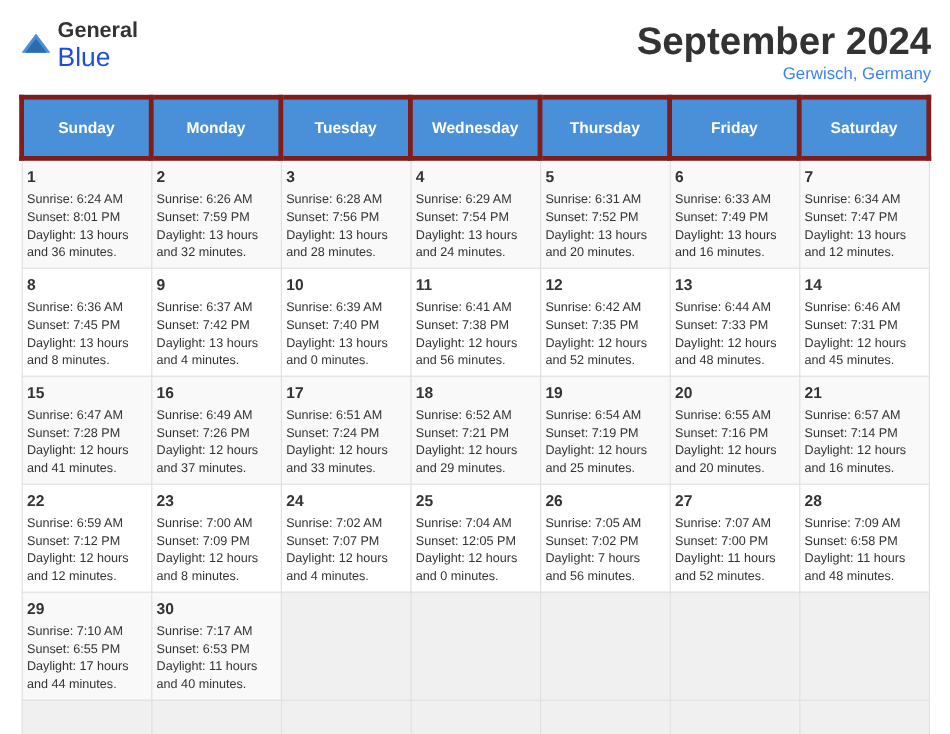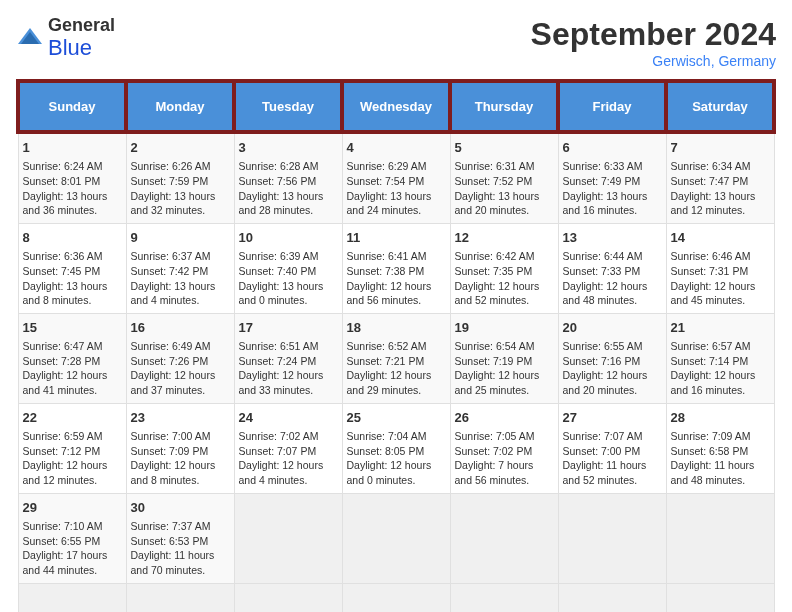--- a/index.html
+++ b/index.html
@@ -276,21 +276,21 @@
       </td>
         <td>
         <span class="day-num">24</span>
         <span>Sunrise: 7:02 AM</span><br>
         <span>Sunset: 7:07 PM</span><br>
         <span>Daylight: 12 hours and 4 minutes.</span>
       </td>
         <td>
         <span class="day-num">25</span>
         <span>Sunrise: 7:04 AM</span><br>
-        <span>Sunset: 8:05 PM</span><br>
+        <span>Sunset: 12:05 PM</span><br>
         <span>Daylight: 12 hours and 0 minutes.</span>
       </td>
         <td>
         <span class="day-num">26</span>
         <span>Sunrise: 7:05 AM</span><br>
         <span>Sunset: 7:02 PM</span><br>
         <span>Daylight: 7 hours and 56 minutes.</span>
       </td>
         <td>
         <span class="day-num">27</span>
@@ -307,23 +307,23 @@
       </tr>
       <tr>
         <td>
         <span class="day-num">29</span>
         <span>Sunrise: 7:10 AM</span><br>
         <span>Sunset: 6:55 PM</span><br>
         <span>Daylight: 17 hours and 44 minutes.</span>
       </td>
         <td>
         <span class="day-num">30</span>
-        <span>Sunrise: 7:37 AM</span><br>
+        <span>Sunrise: 7:17 AM</span><br>
         <span>Sunset: 6:53 PM</span><br>
-        <span>Daylight: 11 hours and 70 minutes.</span>
+        <span>Daylight: 11 hours and 40 minutes.</span>
       </td>
         <td class="empty-cell"></td>
         <td class="empty-cell"></td>
         <td class="empty-cell"></td>
         <td class="empty-cell"></td>
         <td class="empty-cell"></td>
       </tr>
       <tr>
         <td class="empty-cell"></td>
         <td class="empty-cell"></td>

